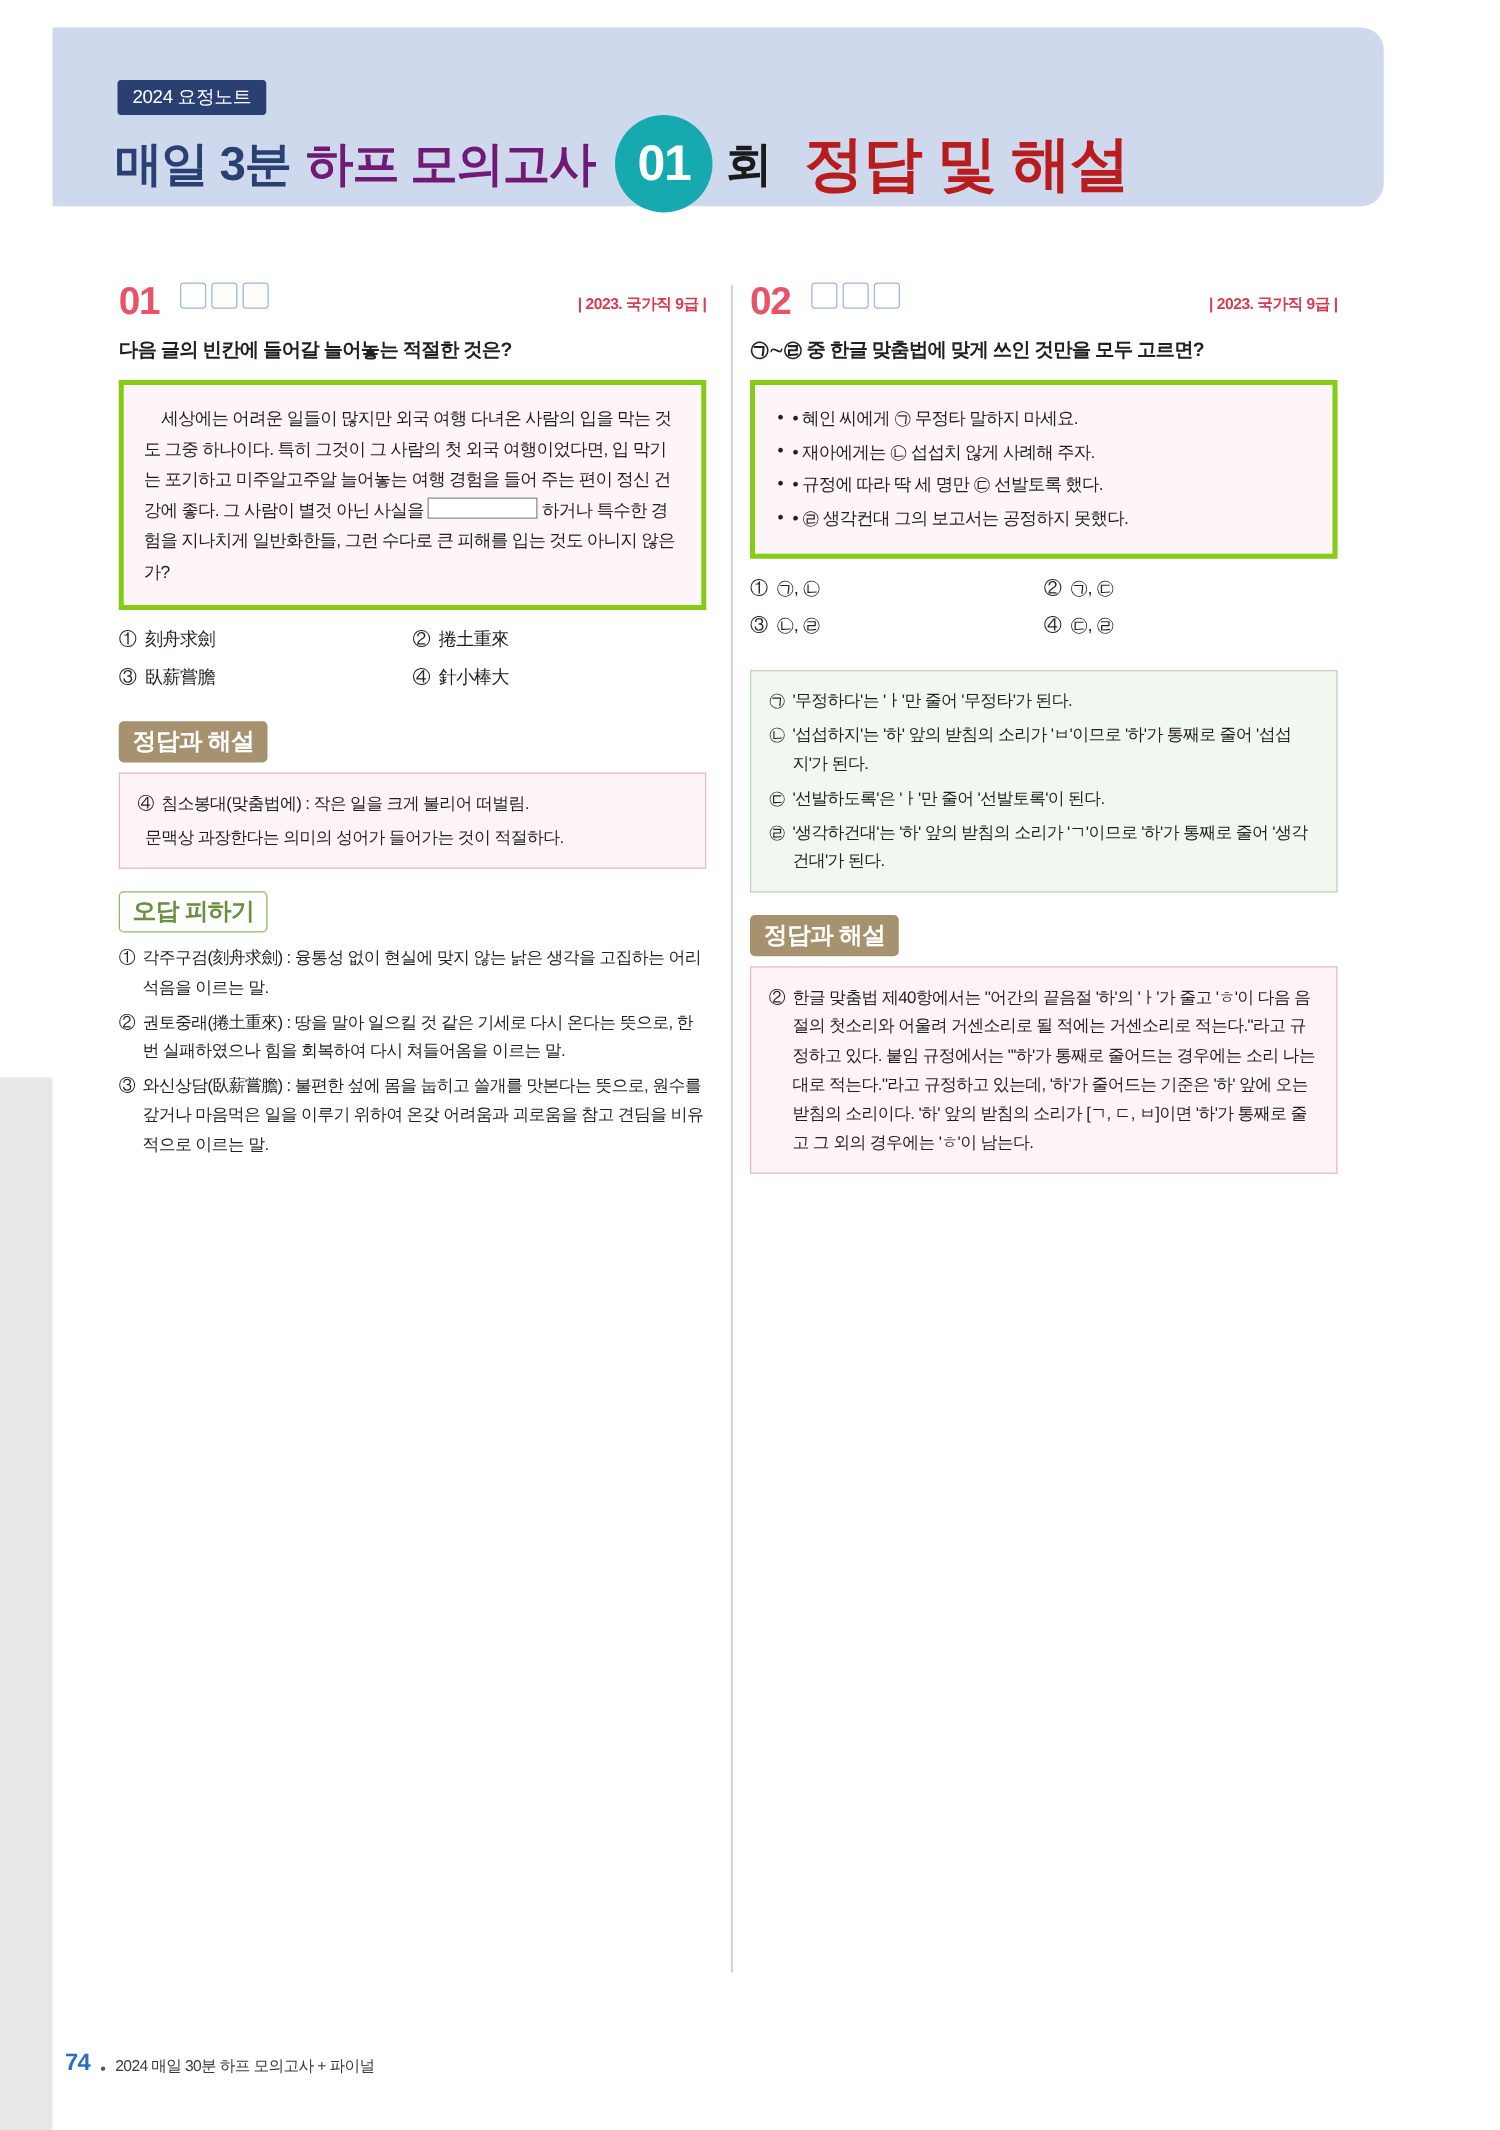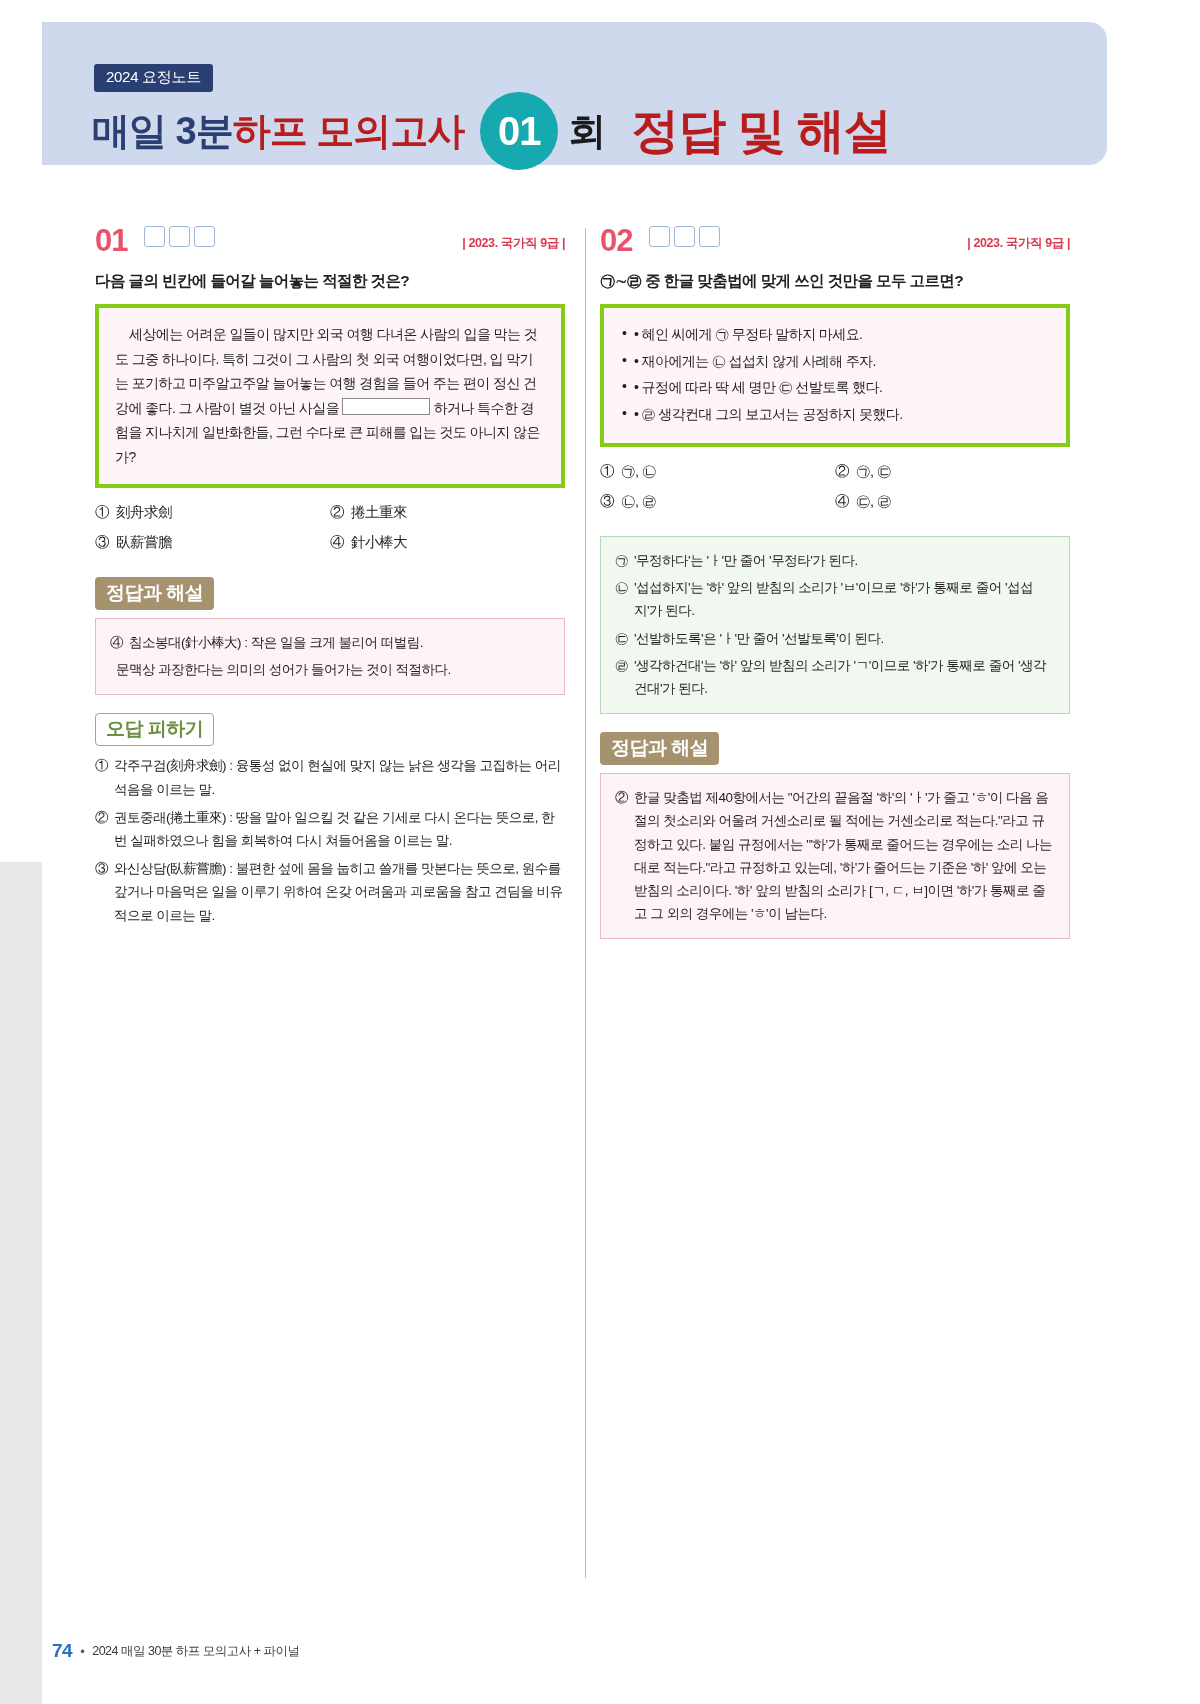--- a/index.html
+++ b/index.html
@@ -73,22 +73,23 @@
   }
   .t-daily {
     font-size: 38px;
     font-weight: bold;
     color: #2a3f72;
     letter-spacing: -1px;
   }
   .t-half {
     font-size: 38px;
     font-weight: bold;
-    color: #b91c1c;
-    letter-spacing: -1px;
+    color: #701a75;
+    letter-spacing: -1px;
+    margin-left: 12px;
   }
   .circle-num {
     width: 78px;
     height: 78px;
     border-radius: 50%;
     background: #16aab0;
     color: #ffffff;
     font-size: 40px;
     font-weight: bold;
     display: flex;
@@ -279,21 +280,21 @@
     margin-right: 6px;
   }
   .wrongblock .row .bd { flex: 1 1 auto; }
 
   
   .footer {
     position: absolute;
     left: 52px;
     bottom: 42px;
     display: flex;
-    align-items: center;
+    align-items: flex-end;
     letter-spacing: -0.5px;
   }
   .footer .pg {
     font-size: 19px;
     font-weight: bold;
     color: #2a6fc0;
     margin-right: 8px;
   }
   .footer .dot {
     font-size: 13px;
@@ -348,21 +349,21 @@
       <div class="ch"><span class="lbl">①</span><span>刻舟求劍</span></div>
       <div class="ch"><span class="lbl">②</span><span>捲土重來</span></div>
       <div class="ch"><span class="lbl">③</span><span>臥薪嘗膽</span></div>
       <div class="ch"><span class="lbl">④</span><span>針小棒大</span></div>
     </div>
 
     <div class="tag">정답과 해설</div>
     <div class="exp">
       <div class="row">
         <span class="mk">④</span>
-        <span class="bd">침소봉대(針小棒大) : 작은 일을 크게 불리어 떠벌림.</span>
+        <span class="bd">침소봉대(맞춤법에) : 작은 일을 크게 불리어 떠벌림.</span>
       </div>
       <div class="row">
         <span class="mk"></span>
         <span class="bd">문맥상 과장한다는 의미의 성어가 들어가는 것이 적절하다.</span>
       </div>
     </div>
 
     <div class="tag outline">오답 피하기</div>
     <div class="wrongblock">
       <div class="row">

